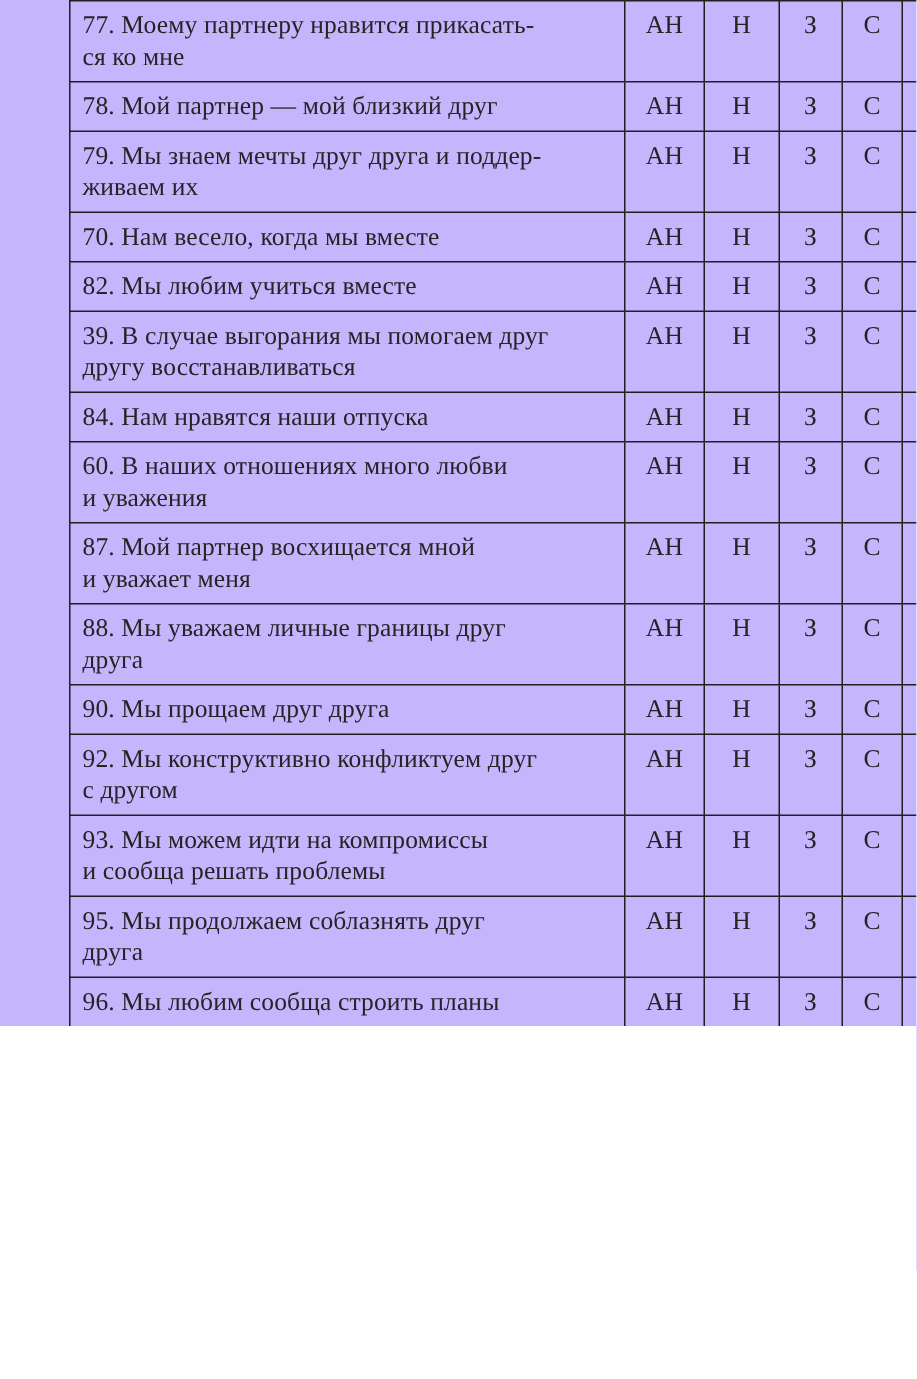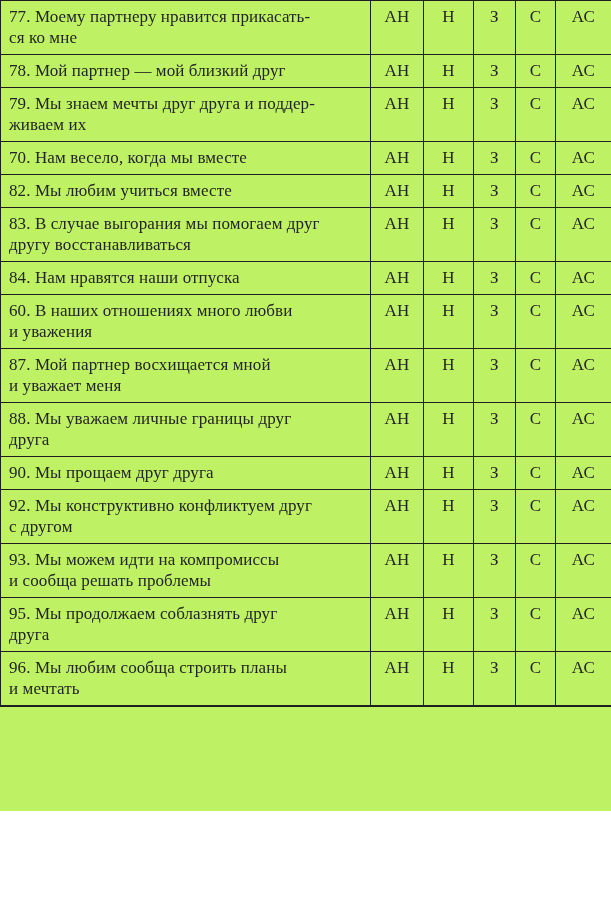--- a/index.html
+++ b/index.html
@@ -2,26 +2,27 @@
 <html><head>
 <meta charset="utf-8">
 <style>
   html, body {
     margin: 0;
     padding: 0;
     background: #ffffff;
   }
   .page {
     width: 611px;
-    height: 811px;
-    background: #bef264;
+    height: 684px;
+    background: #c4b5fd;
     overflow: hidden;
     box-sizing: border-box;
     font-family: "Liberation Serif", "DejaVu Serif", serif;
     color: #242424;
+    padding-left: 46px;
   }
   table.questionnaire {
     border-collapse: collapse;
     table-layout: fixed;
     width: 611px;
     border-top: 1px solid #1f1f1f;
     border-bottom: 2px solid #1f1f1f;
   }
   col.c-question { width: 370px; }
   col.c-an { width: 53px; }
@@ -99,21 +100,21 @@
         </tr>
         <tr>
           <td class="question">82. Мы любим учиться вместе</td>
           <td class="answer">АН</td>
           <td class="answer">Н</td>
           <td class="answer">З</td>
           <td class="answer">С</td>
           <td class="answer">АС</td>
         </tr>
         <tr>
-          <td class="question">83. В случае выгорания мы помогаем друг
+          <td class="question">39. В случае выгорания мы помогаем друг
 другу восстанавливаться</td>
           <td class="answer">АН</td>
           <td class="answer">Н</td>
           <td class="answer">З</td>
           <td class="answer">С</td>
           <td class="answer">АС</td>
         </tr>
         <tr>
           <td class="question">84. Нам нравятся наши отпуска</td>
           <td class="answer">АН</td>

